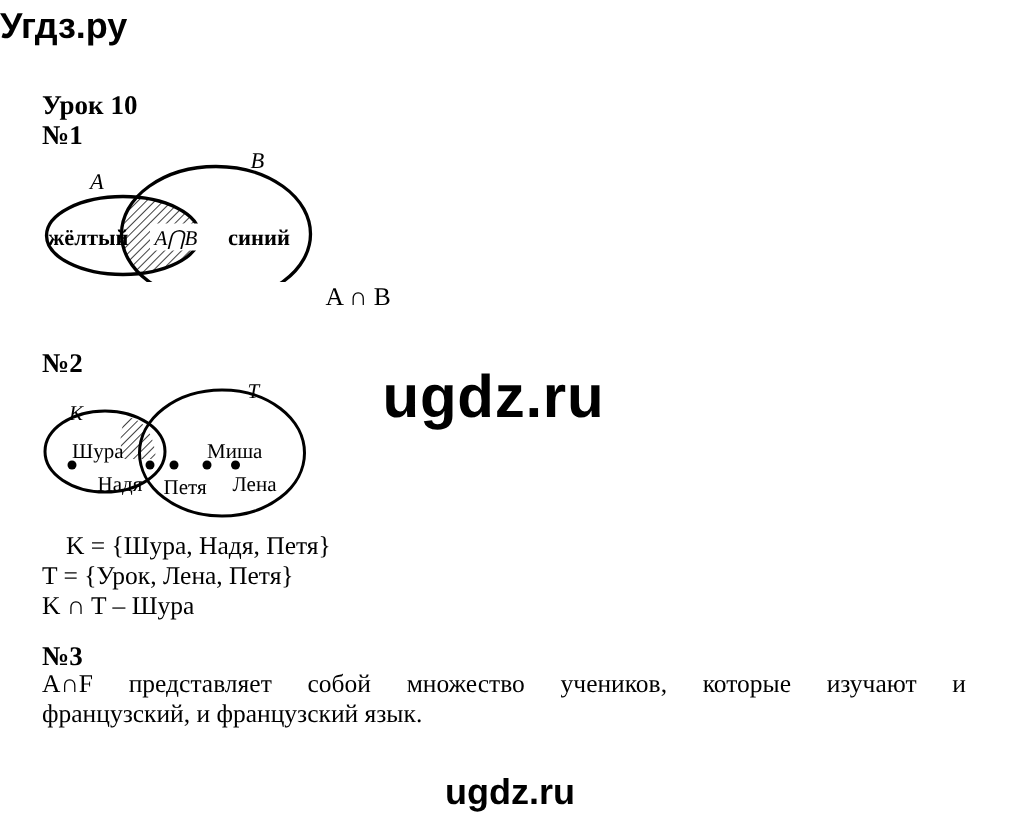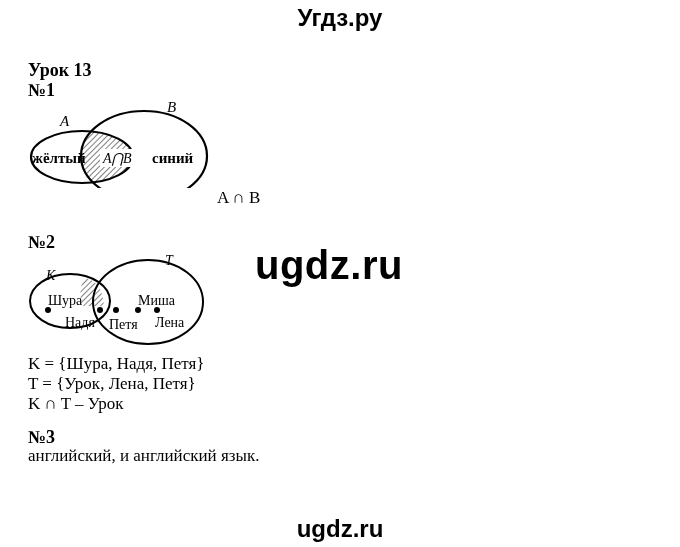--- a/index.html
+++ b/index.html
@@ -1,33 +1,33 @@
 <!DOCTYPE html>
 <html><head>
 <meta charset="utf-8">
 <style>
   html, body { margin:0; padding:0; background:#fff; }
   body { width:680px; height:547px; position:relative; overflow:hidden; color:#000; font-family:"Liberation Serif", serif; }
   .abs { position:absolute; }
-  .site-title { left:0; width:680px; top:4px; text-align:center; font-family:"Liberation Sans", sans-serif; font-weight:bold; font-size:24px; }
+  .site-title { left:0; width:680px; top:4px; text-align:left; font-family:"Liberation Sans", sans-serif; font-weight:bold; font-size:24px; }
   .lesson { left:28px; top:60px; font-weight:bold; font-size:18px; }
   .num { font-weight:bold; font-size:18px; left:28px; }
   .wm-mid { left:255px; top:243px; font-family:"Liberation Sans", sans-serif; font-weight:bold; font-size:40px; letter-spacing:0.5px; }
   .wm-bot { left:0; width:680px; top:515px; text-align:center; font-family:"Liberation Sans", sans-serif; font-weight:bold; font-size:24px; }
   .line { left:28px; font-size:17px; }
   .para { left:28px; top:446px; width:616px; font-size:17px; line-height:20px; text-align:justify; }
   .para .l1 { display:block; text-align:justify; text-align-last:justify; }
   svg text { font-family:"Liberation Serif", serif; }
 </style>
 </head>
 <body>
 
 <div class="abs site-title">Угдз.ру</div>
 
-<div class="abs lesson">Урок 13</div>
+<div class="abs lesson">Урок 10</div>
 
 <div class="abs num" style="top:80px;">№1</div>
 
 <svg class="abs" style="left:20px;top:98px;" width="210" height="90">
   <defs>
     <pattern id="hatch1" patternUnits="userSpaceOnUse" width="4" height="4" patternTransform="rotate(45)">
       <line x1="0" y1="0" x2="0" y2="4" stroke="#000" stroke-width="1"></line>
     </pattern>
     <clipPath id="clipA1">
         <ellipse cx="62" cy="59" rx="51" ry="26"></ellipse>
@@ -67,23 +67,24 @@
   <circle cx="96" cy="60" r="3" fill="#000"></circle>
   <circle cx="118" cy="60" r="3" fill="#000"></circle>
   <circle cx="137" cy="60" r="3" fill="#000"></circle>
   <text x="28" y="55" font-size="14">Шура</text>
   <text x="45" y="77" font-size="14">Надя</text>
   <text x="89" y="79" font-size="14">Петя</text>
   <text x="118" y="55" font-size="14">Миша</text>
   <text x="135" y="77" font-size="14">Лена</text>
 </svg>
 
-<div class="abs line" style="top:354px;">K = {Шура, Надя, Петя}</div>
+<div class="abs line" style="top:354px;margin-left:16px;">K = {Шура, Надя, Петя}</div>
 <div class="abs line" style="top:374px;">T = {Урок, Лена, Петя}</div>
-<div class="abs line" style="top:394px;">K ∩ T – Урок</div>
+<div class="abs line" style="top:394px;">K ∩ T – Шура</div>
 
 <div class="abs num" style="top:427px;">№3</div>
 <div class="abs para">
-  <span>английский, и английский язык.</span>
+  <span class="l1">A∩F представляет собой множество учеников, которые изучают и</span>
+  <span>французский, и французский язык.</span>
 </div>
 
 <div class="abs wm-mid">ugdz.ru</div>
 <div class="abs wm-bot">ugdz.ru</div>
 
 </body></html>

